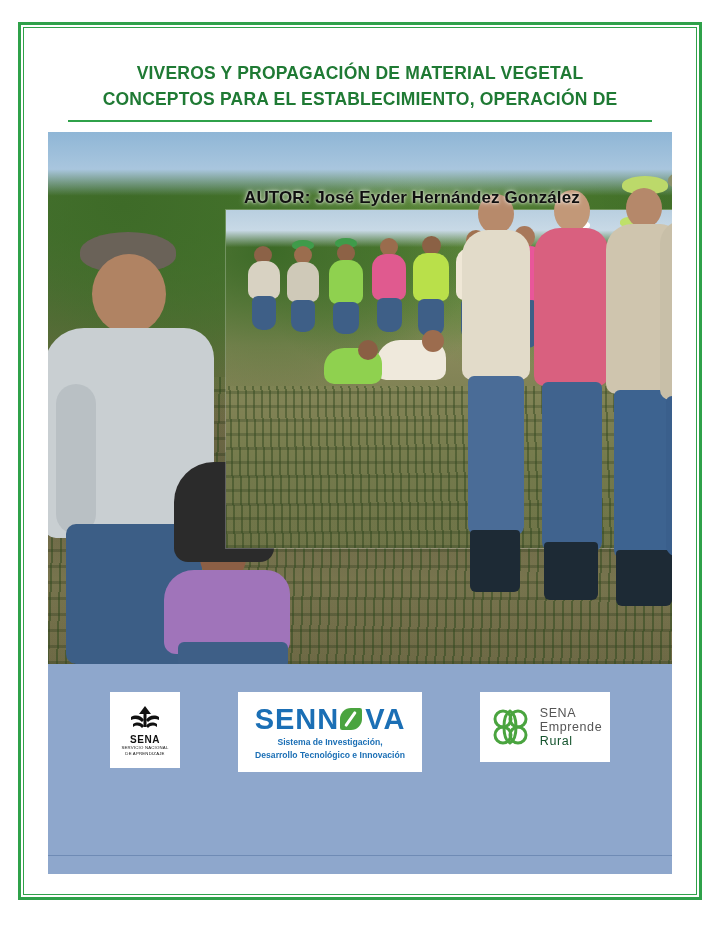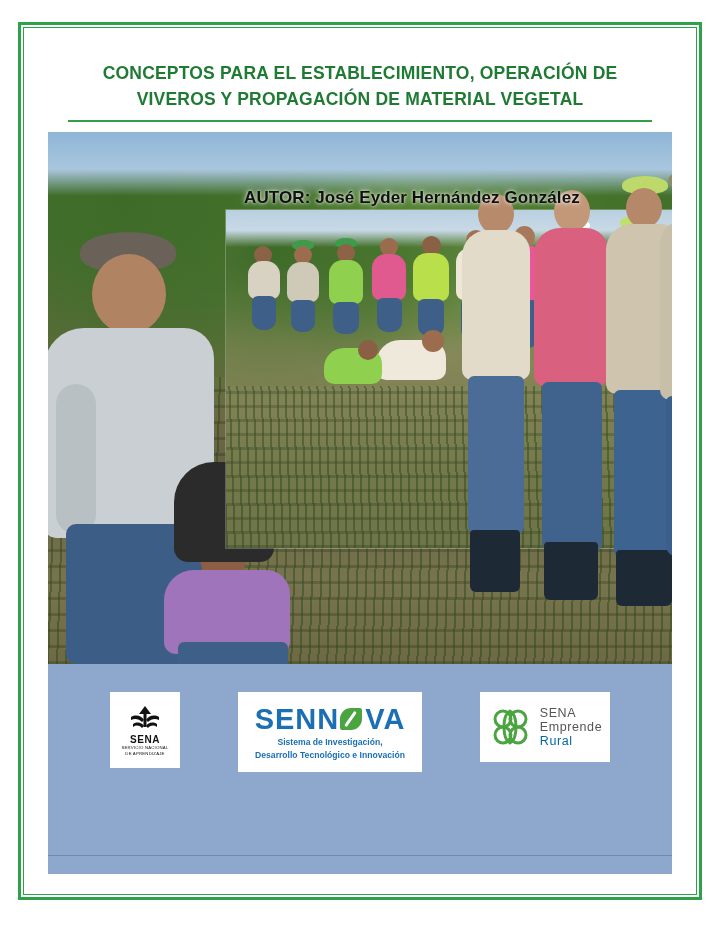--- a/index.html
+++ b/index.html
@@ -309,21 +309,21 @@
   }
   .ser-text {
     font-size: 12.5px;
     color: #5a5a5a;
     line-height: 14px;
     letter-spacing: 0.6px;
     text-align: left;
   }
   .ser-text .l1 { color: #555; }
   .ser-text .l2 { color: #555; }
-  .ser-text .l3 { color: #0369a1; }
+  .ser-text .l3 { color: #14532d; }
 
   .band-rule {
     position: absolute;
     left: 0;
     bottom: 18px;
     width: 624px;
     height: 1px;
     background: #6f8bb5;
   }
 </style>
@@ -331,22 +331,22 @@
 <body>
 
 <div class="page">
 
   <div class="border-outer"></div>
   <div class="border-inner"></div>
 
   <div class="content">
 
     <div class="title-block">
+      <div class="title-line">VIVEROS Y PROPAGACIÓN DE MATERIAL VEGETAL</div>
       <div class="title-line">CONCEPTOS PARA EL ESTABLECIMIENTO, OPERACIÓN DE</div>
-      <div class="title-line">VIVEROS Y PROPAGACIÓN DE MATERIAL VEGETAL</div>
       <div class="title-rule"></div>
     </div>
 
     <div class="photo-area">
 
       <div class="photo-base"></div>
       <div class="seedling-rows"></div>
 
       <div class="fig-left-man person">
         <div class="hat" style="left:42px; top:8px; width:96px; height:40px; background:#6a6258;"></div>

